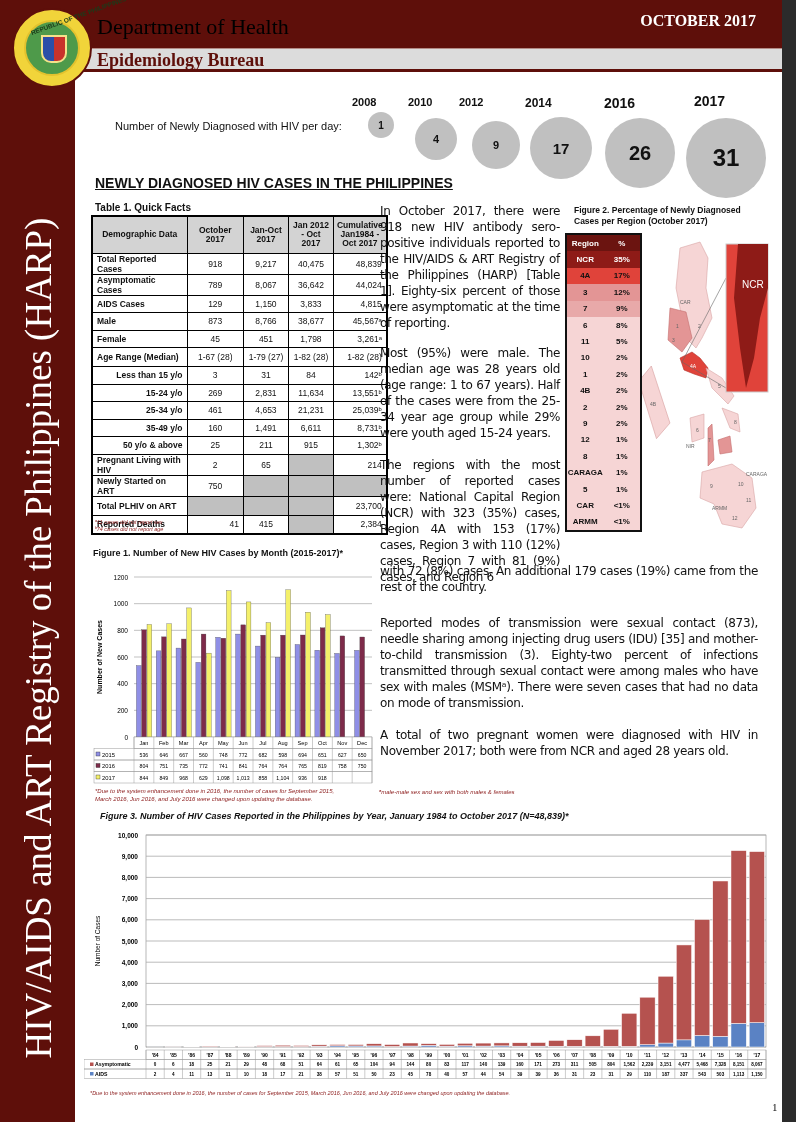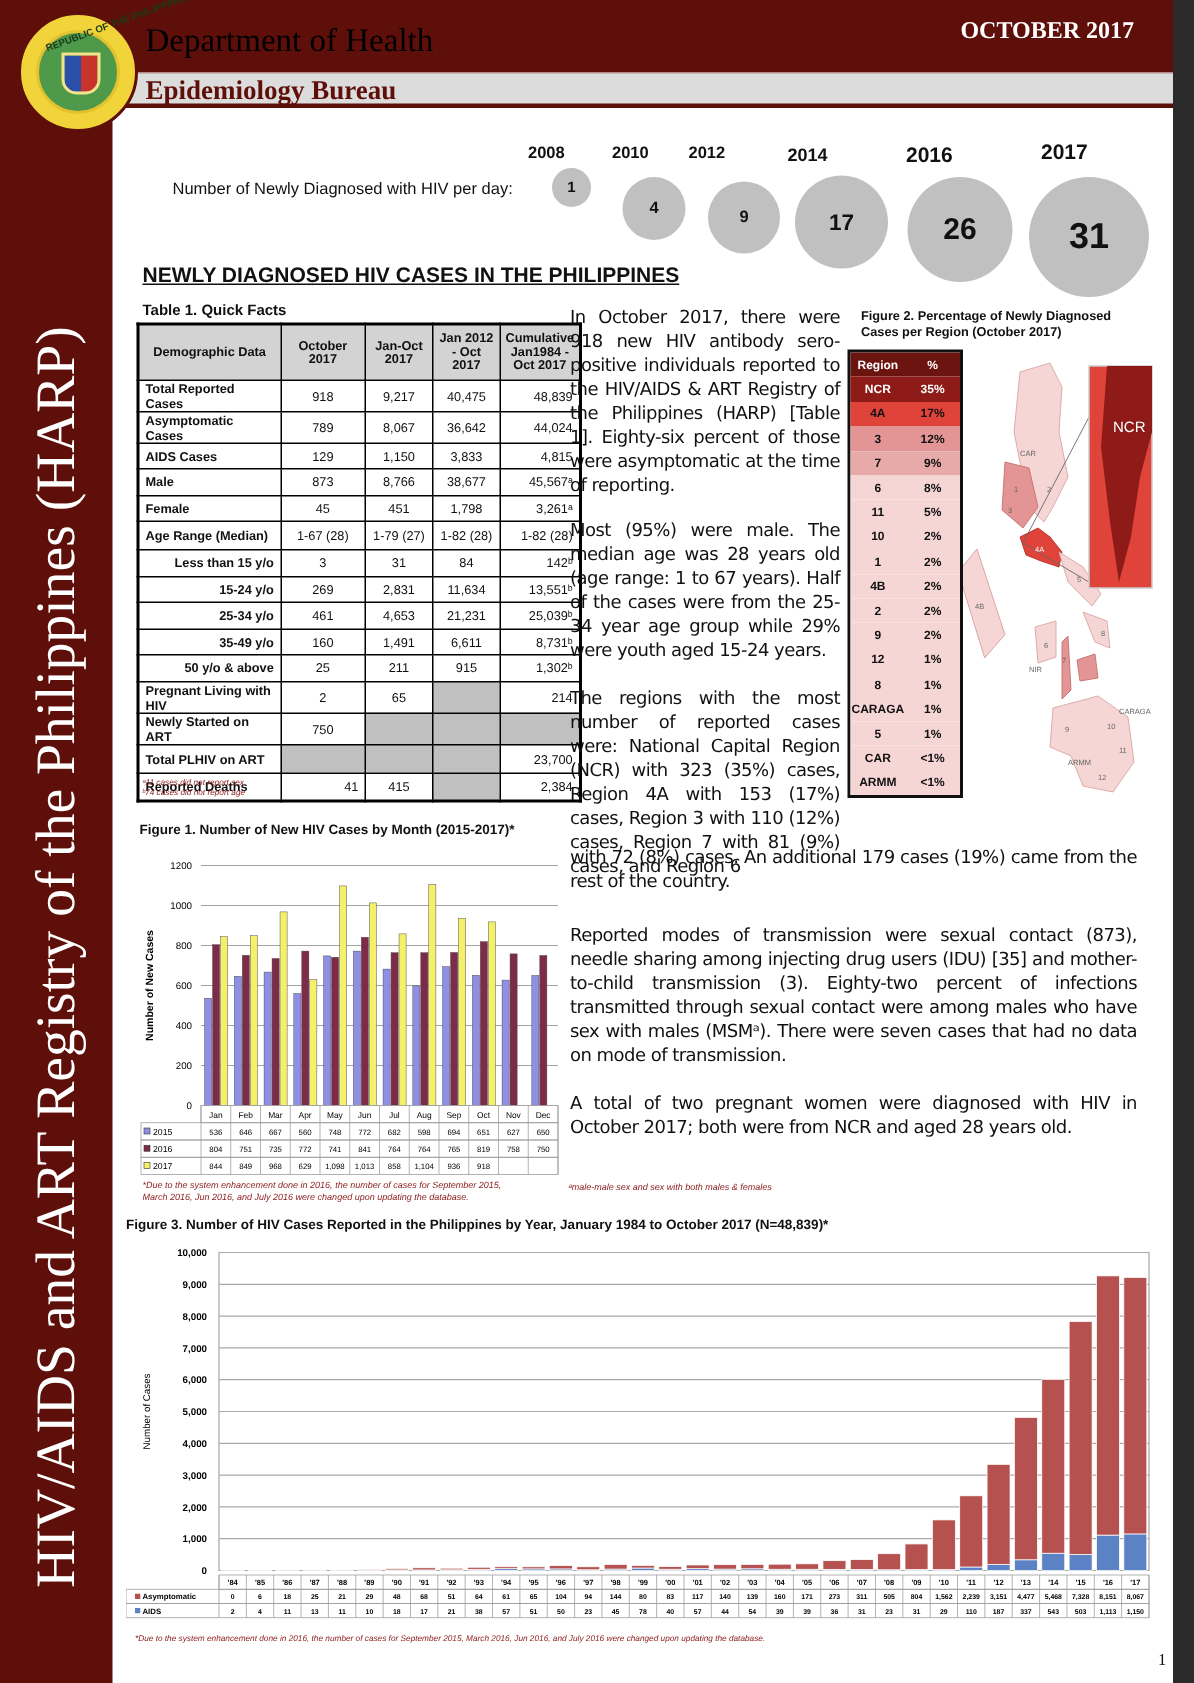--- a/index.html
+++ b/index.html
@@ -49,21 +49,21 @@
   .rt-row span { flex: 1; text-align: center; }
   .map { position: absolute; left: 642px; top: 228px; width: 140px; height: 320px; }
 
   
   .f1-cap { position: absolute; left: 93px; top: 548px; font-size: 9px; font-weight: bold; }
   .f1-chart { position: absolute; left: 88px; top: 565px; width: 290px; height: 230px; }
   .f1-foot { position: absolute; left: 95px; top: 787px; font-size: 6px; font-style: italic; color: #8b1a1a; line-height: 1.4; }
   .msm-foot { position: absolute; left: 379px; top: 789px; font-size: 6px; font-style: italic; color: #8b1a1a; }
 
   
-  .f3-cap { position: absolute; left: 84px; top: 811px; font-size: 9px; font-weight: bold; }
+  .f3-cap { position: absolute; left: 100px; top: 811px; font-size: 9px; font-weight: bold; font-style: italic; }
   .f3-chart { position: absolute; left: 84px; top: 825px; width: 690px; height: 260px; }
   .f3-foot { position: absolute; left: 90px; top: 1090px; font-size: 5.5px; font-style: italic; color: #8b1a1a; }
   .page-num { position: absolute; left: 772px; top: 1101px; font-family: "Liberation Serif", serif; font-size: 11px; }
   svg text { font-family: "Liberation Sans", sans-serif; }
 </style>
 </head>
 <body>
 
 <div class="page">
   <div class="hdr-top"></div>
@@ -221,21 +221,21 @@
   <div class="t1-notes">
     <div>ᵃ11 cases did not report sex</div>
     <div>ᵇ74 cases did not report age</div>
   </div>
 
   <div class="body-text" style="left:380px;top:203px;width:180px;">In October 2017, there were 918 new HIV antibody sero-positive individuals reported to the HIV/AIDS &amp; ART Registry of the Philippines (HARP) [Table 1]. Eighty-six percent of those were asymptomatic at the time of reporting.</div>
   <div class="body-text" style="left:380px;top:345px;width:180px;">Most (95%) were male. The median age was 28 years old (age range: 1 to 67 years). Half of the cases were from the 25-34 year age group while 29% were youth aged 15-24 years.</div>
   <div class="body-text" style="left:380px;top:457px;width:180px;">The regions with the most number of reported cases were: National Capital Region (NCR) with 323 (35%) cases, Region 4A with 153 (17%) cases, Region 3 with 110 (12%) cases, Region 7 with 81 (9%) cases, and Region 6</div>
   <div class="body-text" style="left:380px;top:563px;width:378px;">with 72 (8%) cases. An additional 179 cases (19%) came from the rest of the country.</div>
   <div class="body-text" style="left:380px;top:615px;width:378px;">Reported modes of transmission were sexual contact (873), needle sharing among injecting drug users (IDU) [35] and mother-to-child transmission (3). Eighty-two percent of infections transmitted through sexual contact were among males who have sex with males (MSMᵃ). There were seven cases that had no data on mode of transmission.</div>
-  <div class="body-text" style="left:380px;top:727px;width:378px;">A total of two pregnant women were diagnosed with HIV in October 2017; both were from NCR and aged 28 years old.</div>
+  <div class="body-text" style="left:380px;top:727px;width:378px;">A total of two pregnant women were diagnosed with HIV in November 2017; both were from NCR and aged 28 years old.</div>
   <div class="msm-foot">ᵃmale-male sex and sex with both males &amp; females</div>
 
   <div class="f2-cap" style="width:180px;">Figure 2. Percentage of Newly Diagnosed Cases per Region (October 2017)</div>
   <div class="region-table" id="region-table">
       <div class="rt-row" style="background: rgb(107, 20, 16); color: rgb(255, 255, 255);">
         <span>Region</span>
         <span>%</span>
       </div>
       <div class="rt-row" style="background: rgb(142, 27, 23); color: rgb(255, 255, 255);">
         <span>NCR</span>

